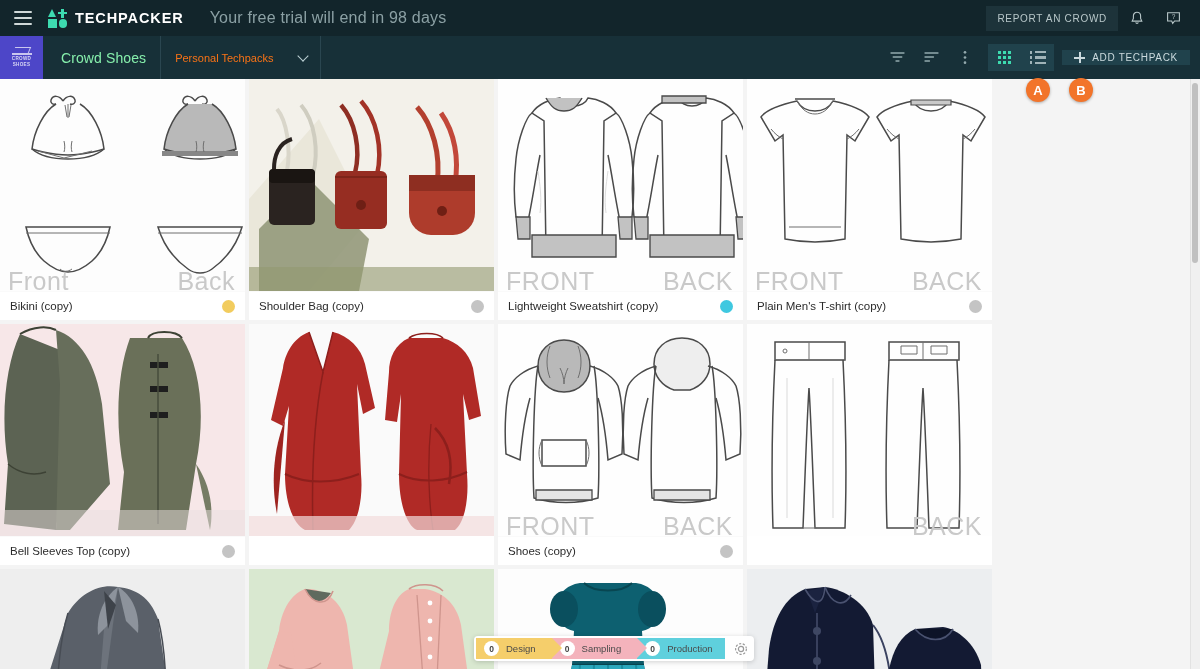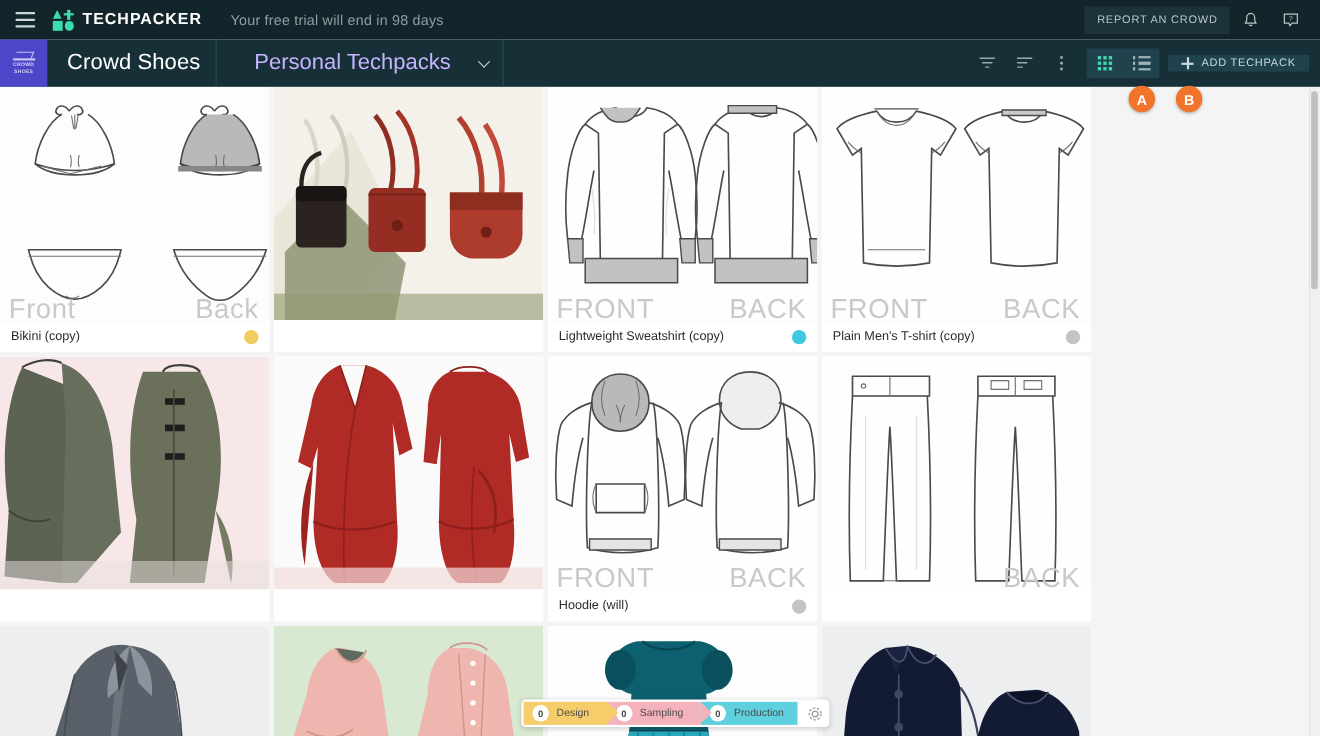--- a/index.html
+++ b/index.html
@@ -34,21 +34,21 @@
   }
   .logo-mark .plus:before { left:3.3px; top:0; width:2.6px; height:9px; }
   .logo-mark .plus:after  { left:0; top:3.3px; width:9px; height:2.6px; }
   .logo-mark .sq { position:absolute; left:0; bottom:0; width:8.5px;height:8.5px; background:#3ddbb0; }
   .logo-mark .ci { position:absolute; right:0; bottom:0; width:8.5px;height:8.5px; background:#3ddbb0; border-radius:50%; }
 
   .brandname {
     color:#ffffff; font-size:14.5px; font-weight:bold; letter-spacing:0.9px;
   }
   .trial-text {
-    color:#8ba0a4; font-size:13px; margin-left:26px; letter-spacing:0.2px;text-align:right;
+    color:#8ba0a4; font-size:16px; margin-left:26px; letter-spacing:0.2px;text-align:right;
   }
   .topbar-right { margin-left:auto; display:flex; align-items:center; gap:2px; }
   .report-btn {
     background:#1d333a; color:#b8c7c9; font-size:10px; letter-spacing:0.7px;
     padding:7px 11px; border:none; cursor:pointer; font-family:inherit;
   }
   .icon-btn {
     width:34px; height:36px; display:flex; align-items:center; justify-content:center;
     cursor:pointer;
   }
@@ -69,28 +69,28 @@
   }
   .brand-logo .shoe:after {
     content:""; position:absolute; left:2px; bottom:1.4px; width:15px;height:5px;
     border-top:1.4px solid #c9c6ef; border-right:1.4px solid #c9c6ef;
     transform: skewX(-22deg);
   }
   .brand-logo .bl-t1 { color:#d9d7f4; font-size:4.6px; letter-spacing:0.3px; line-height:6px; margin-top:1px; font-weight:bold;}
   .brand-logo .bl-t2 { color:#d9d7f4; font-size:4.6px; letter-spacing:0.3px; line-height:6px; font-weight:bold;}
 
   .proj-title {
-    color:#ffffff; font-size:20px; padding:0 14px 0 18px;
+    color:#86efac; font-size:14px; padding:0 14px 0 18px;
     letter-spacing:0.1px;
   }
   .vdiv { width:1px; height:43px; background:#2a4650; }
   .techpack-select {
     display:flex; align-items:center; gap:26px; padding:0 13px 0 14px; cursor:pointer;
   }
-  .techpack-select .lbl { color:#c4b5fd; font-size:20px;margin-left:20px; }
+  .techpack-select .lbl { color:#f97316; font-size:11px; }
   .chev {
     width:8px; height:8px; border-right:1.6px solid #bcd0d4; border-bottom:1.6px solid #bcd0d4;
     transform: rotate(45deg); margin-top:-4px;
   }
   .subbar-right { margin-left:auto; display:flex; align-items:center; padding-right:10px; gap:0; }
   .tool-icon { width:34px;height:43px; display:flex;align-items:center;justify-content:center; cursor:pointer; }
 
   .viewtoggle {
     background:#20424c; display:flex; align-items:center; height:27px; margin:0 8px 0 6px;
   }
@@ -367,20 +367,24 @@
     <g transform="translate(18,0)">
       <path d="M150 28c16 18 24 48 20 76" fill="none" stroke="#b3402f" stroke-width="5"></path>
       <path d="M174 34c14 20 18 46 14 70" fill="none" stroke="#c2483a" stroke-width="5"></path>
       <path d="M142 96h66v38a22 22 0 0 1-22 22h-22a22 22 0 0 1-22-22z" fill="#ae3c2c"></path>
       <path d="M142 96h66v16h-66z" fill="#8e2e21"></path>
       <circle cx="175" cy="132" r="5" fill="#6f1f14"></circle>
     </g>
     <rect x="0" y="188" width="245" height="24" fill="#93996f" opacity="0.6"></rect>
   </svg>
         </div>
+        <div class="card-foot">
+          <div class="card-title">Shoulder Bag (copy)</div>
+          <div class="status-dot" style="background: rgb(196, 196, 196);"></div>
+        </div>
       </div>
       <div class="card">
         <div class="card-img">
           <svg class="sketch" viewBox="0 0 245 212" preserveAspectRatio="xMidYMid slice">
   <rect width="245" height="212" fill="#fefefe"></rect>
     <g transform="translate(4,8)">
       <path d="M30 26c6-9 18-14 28-15 2 5 8 8 14 8s12-3 14-8c10 1 22 6 28 15l-12 8 -2 132c-18 4-38 4-56 0L42 34z" fill="none" stroke="#4a4a4a" stroke-width="1.5"></path>
       <path d="M44 11c6 8 10 11 18 11s12-3 18-11" fill="none" stroke="#6e6e6e" stroke-width="1"></path>
       <path d="M44 11c6 10 10 13 18 13s12-3 18-13" fill="#c2c2c2" stroke="#4a4a4a" stroke-width="1.4"></path>
       <path d="M30 26c-6 4-14 26-16 46 -2 18-2 42 0 58 l12 4 c4-18 8-46 12-66" fill="none" stroke="#4a4a4a" stroke-width="1.5"></path>
@@ -452,20 +456,24 @@
       <path d="M148 14 C152 6 176 6 182 14" fill="none" stroke="#3d4235" stroke-width="2"></path>
       <rect x="150" y="38" width="18" height="6" fill="#1e1e1e"></rect>
       <rect x="150" y="62" width="18" height="6" fill="#1e1e1e"></rect>
       <rect x="150" y="88" width="18" height="6" fill="#1e1e1e"></rect>
       <path d="M158 30 L158 200" fill="none" stroke="#474d3c" stroke-width="1.5"></path>
       <path d="M196 140 C210 160 214 184 210 206" fill="#767c64"></path>
     </g>
     <rect x="0" y="186" width="245" height="26" fill="#e9dfe0" opacity="0.5"></rect>
   </svg>
         </div>
+        <div class="card-foot">
+          <div class="card-title">Bell Sleeves Top (copy)</div>
+          <div class="status-dot" style="background: rgb(196, 196, 196);"></div>
+        </div>
       </div>
       <div class="card">
         <div class="card-img">
           <svg class="sketch" viewBox="0 0 245 212" preserveAspectRatio="xMidYMid slice">
   <rect width="245" height="212" fill="#fafafa"></rect>
     <rect width="245" height="212" fill="#fafafa"></rect>
     <g>
       <path d="M60 8 C44 14 36 30 34 44 L22 96 L34 102 L40 82 L36 150 C36 178 44 200 56 206 L100 206 C110 196 114 172 112 150 L108 60 L114 90 L126 84 L116 40 C112 24 100 12 84 8 Z" fill="#b02a26"></path>
       <path d="M60 8 L74 48 L84 8" fill="#fafafa"></path>
       <path d="M60 8 L74 48 L84 8" fill="none" stroke="#8d1f1c" stroke-width="1.5"></path>
@@ -504,21 +512,21 @@
       <path d="M36 34c-14 4-24 12-28 20 -4 12-6 40-4 68l14 6 c2-24 6-48 10-62" fill="none" stroke="#4a4a4a" stroke-width="1.5"></path>
       <path d="M88 34c14 4 24 12 28 20 4 12 6 40 4 68l-14 6 c-2-24-6-48-10-62" fill="none" stroke="#4a4a4a" stroke-width="1.5"></path>
       <path d="M36 34c-4 20-6 100-4 132 20 6 44 6 64 0 2-32 0-112-4-132" fill="none" stroke="#4a4a4a" stroke-width="1.5"></path>
       <path d="M34 158h56v10H34z" fill="#e4e4e4" stroke="#4a4a4a" stroke-width="1.3"></path>
     </g>
           </svg>
           <div class="wm front">FRONT</div>
           <div class="wm back">BACK</div>
         </div>
         <div class="card-foot">
-          <div class="card-title">Hoodie (will)</div>
+          <div class="card-title">Shoes (copy)</div>
           <div class="status-dot" style="background: rgb(196, 196, 196);"></div>
         </div>
       </div>
       <div class="card">
         <div class="card-img">
           <svg class="sketch" viewBox="0 0 245 212" preserveAspectRatio="xMidYMid slice">
   <rect width="245" height="212" fill="#fefefe"></rect>
     <g transform="translate(16,8)">
       <path d="M12 10h70v18H12z" fill="none" stroke="#4a4a4a" stroke-width="1.5"></path>
       <path d="M12 28h70" fill="none" stroke="#6e6e6e" stroke-width="1"></path>

